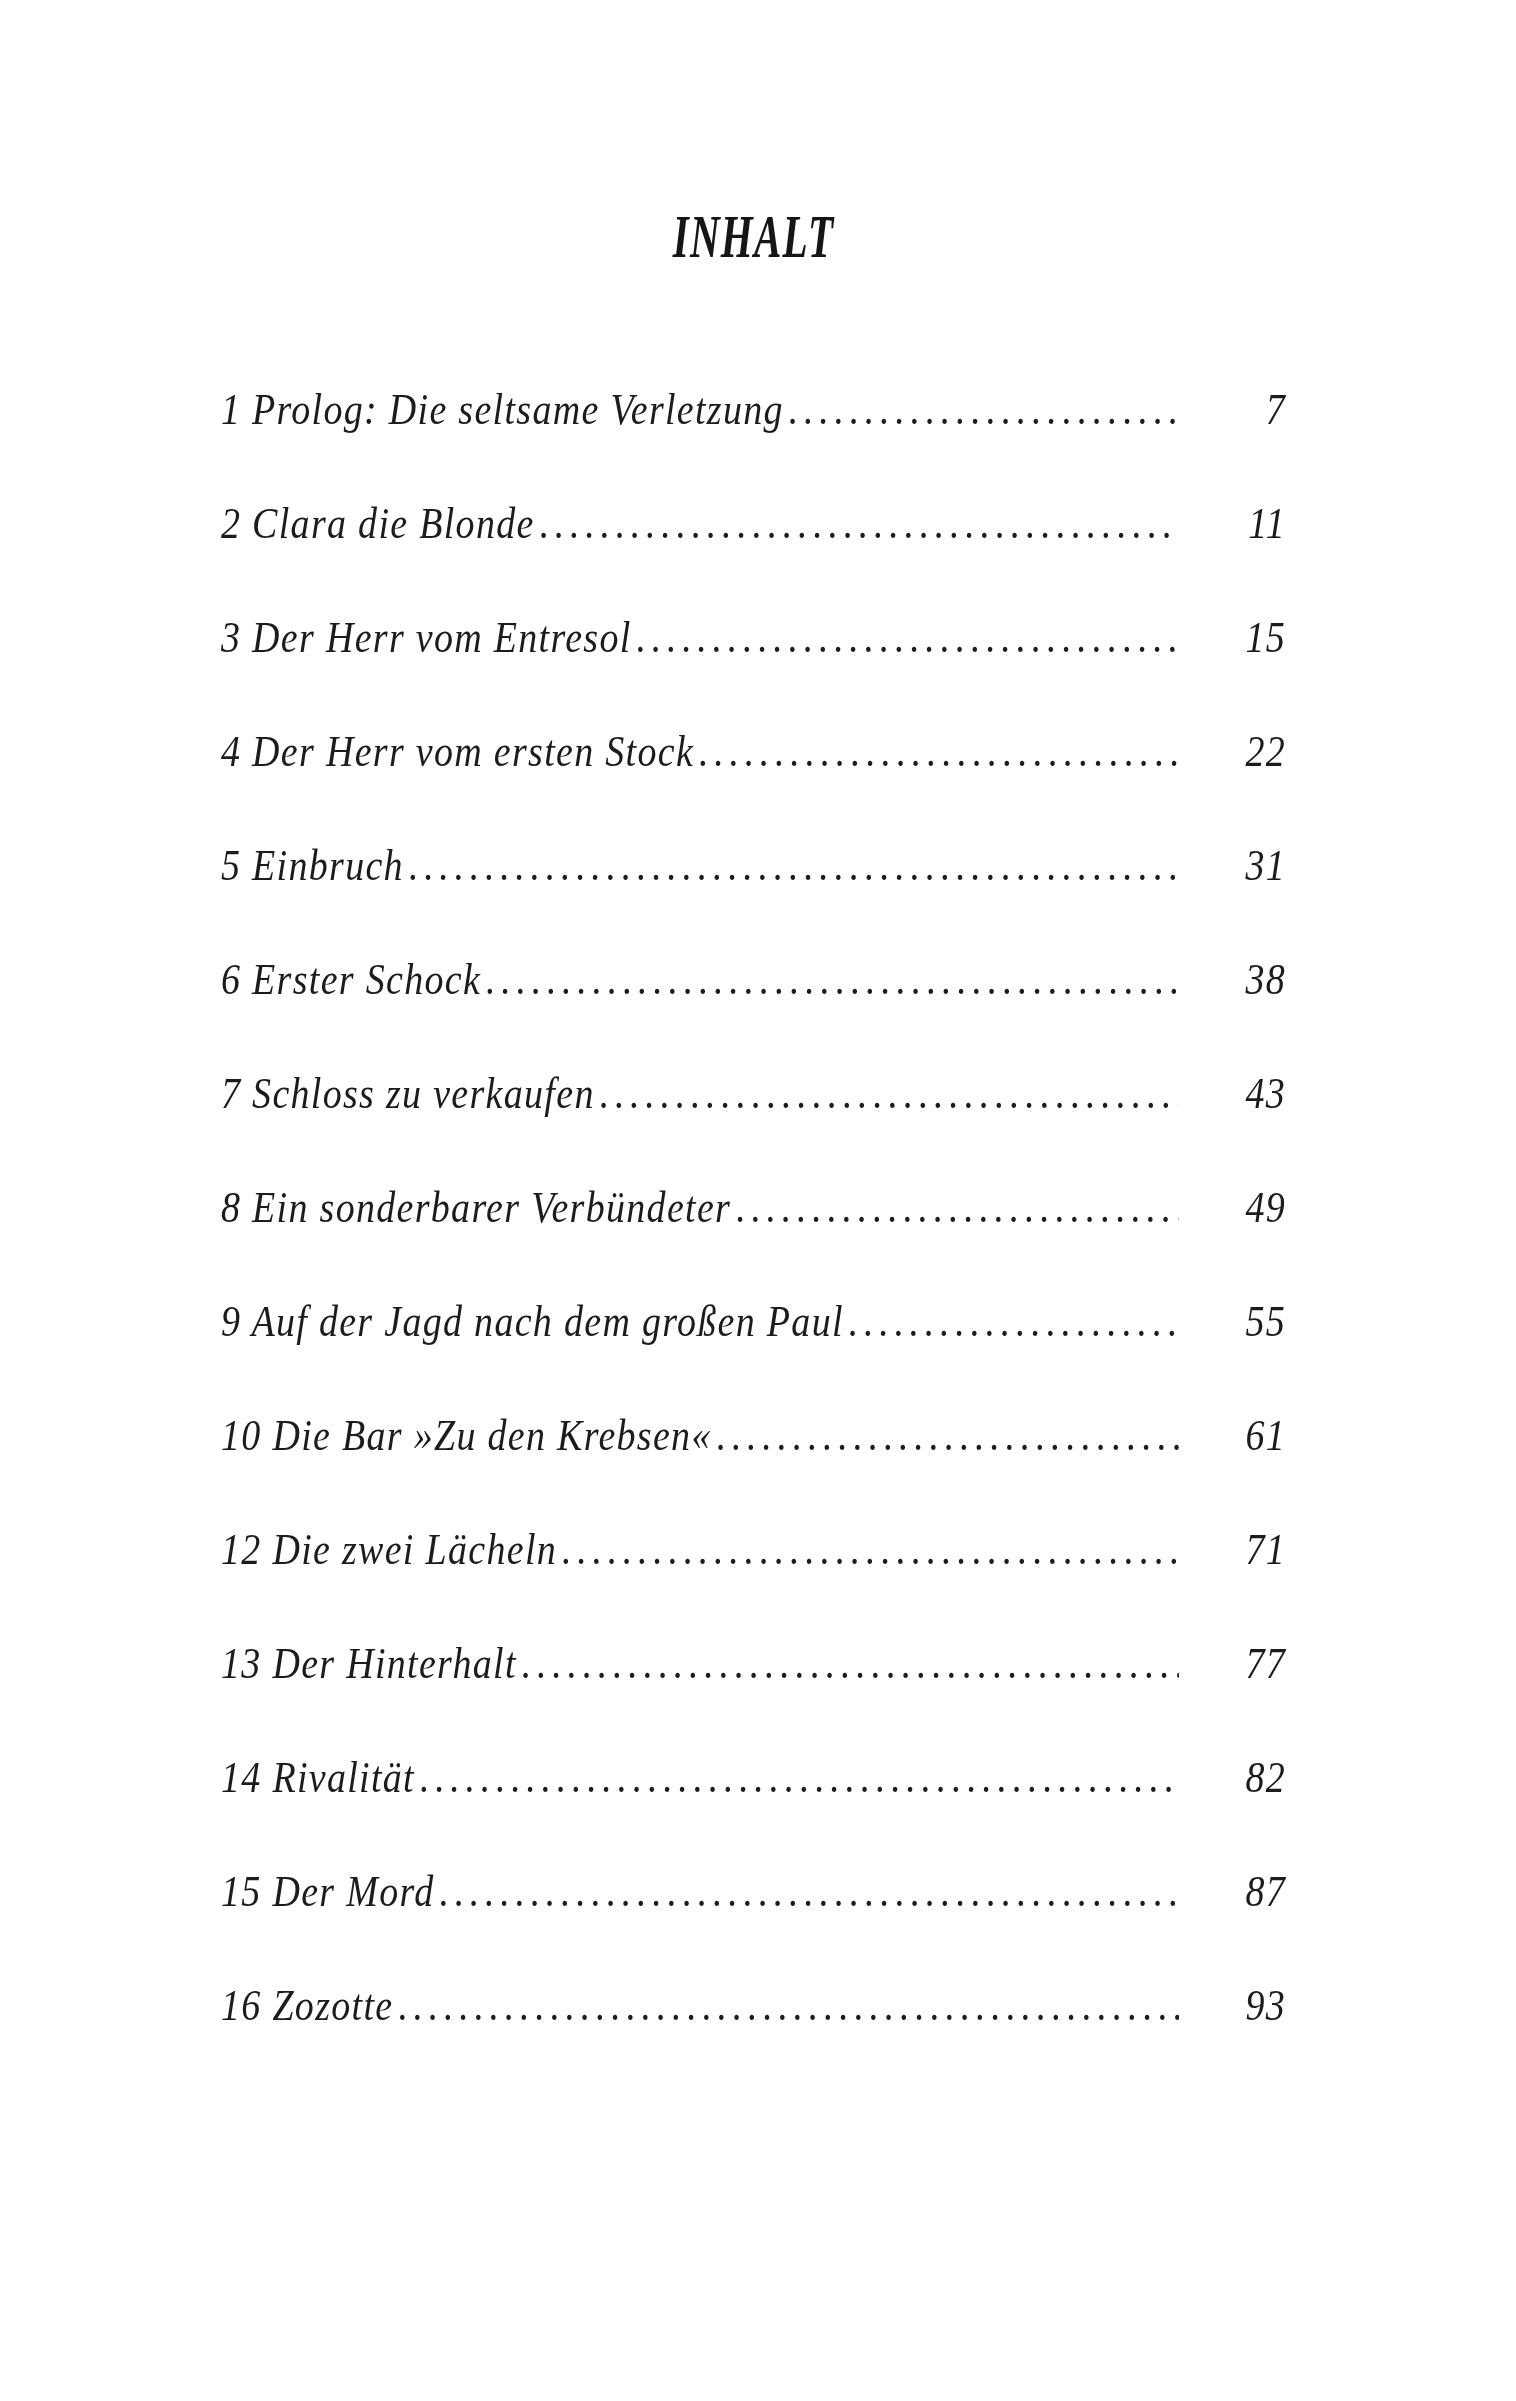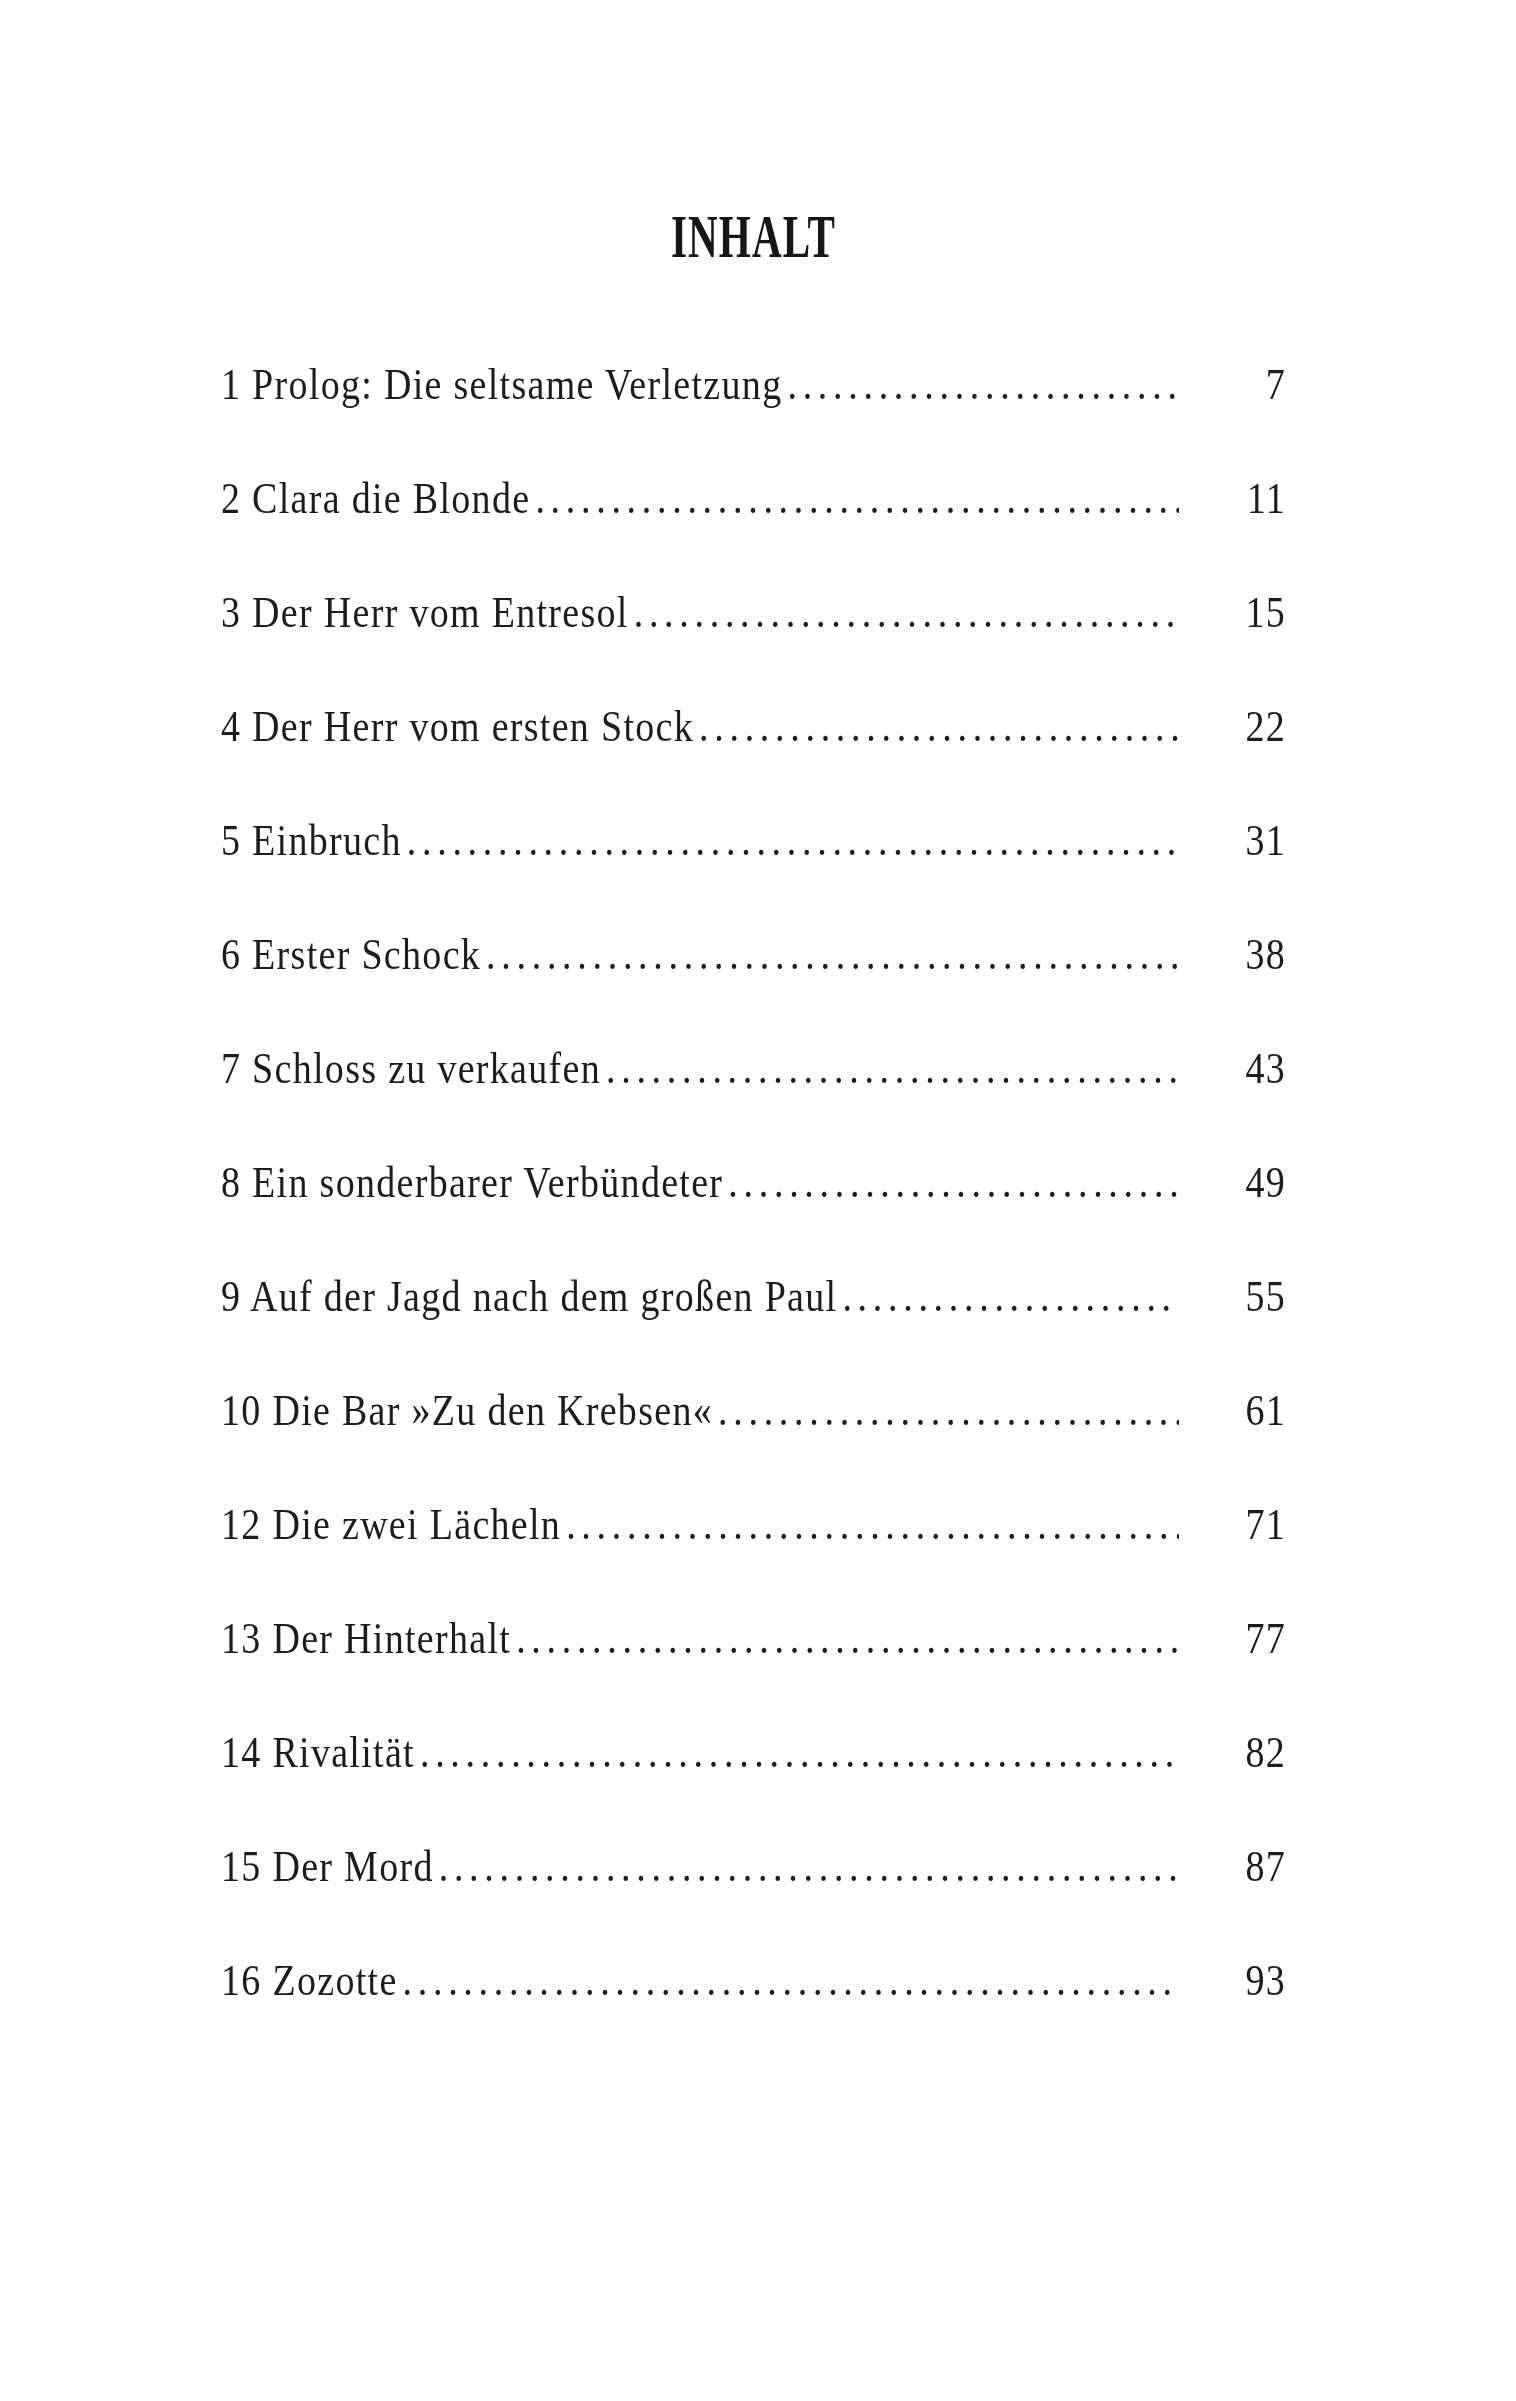--- a/index.html
+++ b/index.html
@@ -13,39 +13,40 @@
     height: 2401px;
     position: relative;
     font-family: "Liberation Serif", "DejaVu Serif", serif;
     color: #1c1c1c;
     overflow: hidden;
   }
   .book-page {
     position: absolute;
     inset: 0;
     background: #ffffff;
+    font-style: italic;
   }
   .toc-title {
     position: absolute;
     top: 212px;
     left: 221px;
     width: 1065px;
     text-align: center;
     font-weight: 700;
     font-size: 49px;
     line-height: 49px;
     letter-spacing: 1.3px;
     color: #161616;
     transform: scale(0.84, 1.24);
     transform-origin: center center;
     white-space: nowrap;
   }
   .toc-list {
     position: absolute;
-    top: 365px;
+    top: 390px;
     left: 221px;
     width: 1065px;
   }
   .toc-row {
     display: flex;
     align-items: baseline;
     font-size: 38px;
     line-height: 38px;
     letter-spacing: 1.3px;
     margin-bottom: 76px;

